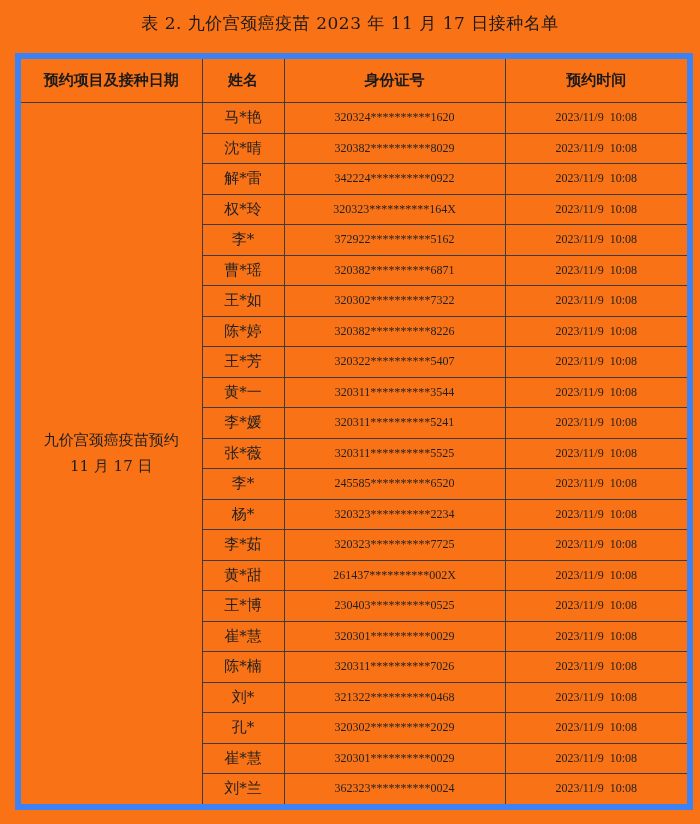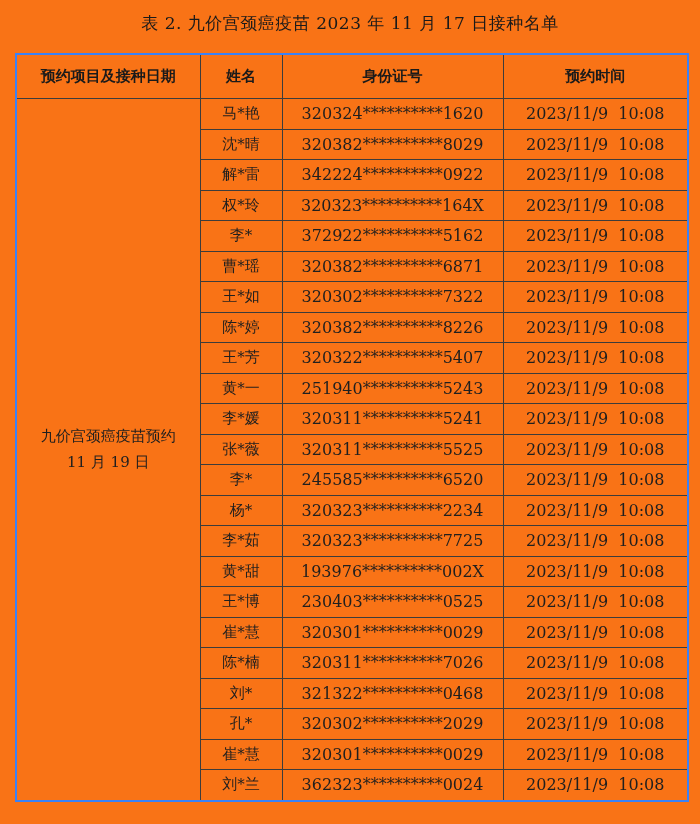--- a/index.html
+++ b/index.html
@@ -29,21 +29,21 @@
     letter-spacing: 0.5px;
     color: #1a1a1a;
   }
   table.roster {
     position: absolute;
     left: 15px;
     top: 53px;
     width: 672px;
     border-collapse: collapse;
     table-layout: fixed;
-    border: 2px solid #3b82f6;
+    border: 6px solid #3b82f6;
   }
   .roster col.c-project { width: 184px; }
   .roster col.c-name    { width: 82px;  }
   .roster col.c-id      { width: 221px; }
   .roster col.c-time    { width: 185px; }
   .roster th, .roster td {
     border: 1px solid #3c3c3c;
     text-align: center;
     vertical-align: middle;
     padding: 0;
@@ -54,22 +54,23 @@
     font-size: 15px;
     font-weight: bold;
     color: #1a1a1a;
   }
   .roster td {
     height: 29.5px;
     font-size: 15px;
   }
   .roster td.id-cell,
   .roster td.time-cell {
-    font-size: 16px;
+    font-size: 12px;
     white-space: pre;
+    font-family: Liberation Serif, serif;
   }
   .project-cell {
     font-size: 15px;
     line-height: 26px;
   }
 </style>
 </head>
 <body>
 
 <div class="page">
@@ -88,21 +89,21 @@
         <th>预约项目及接种日期</th>
         <th>姓名</th>
         <th>身份证号</th>
         <th>预约时间</th>
       </tr>
     </thead>
     <tbody>
       <tr>
         <td class="project-cell" rowspan="23">
           <div>九价宫颈癌疫苗预约</div>
-          <div>11 月 19 日</div>
+          <div>11 月 17 日</div>
         </td>
         <td>马*艳</td>
         <td class="id-cell">320324**********1620</td>
         <td class="time-cell">2023/11/9  10:08</td>
       </tr>
       <tr>
         <td>沈*晴</td>
         <td class="id-cell">320382**********8029</td>
         <td class="time-cell">2023/11/9  10:08</td>
       </tr>
@@ -136,21 +137,21 @@
         <td class="id-cell">320382**********8226</td>
         <td class="time-cell">2023/11/9  10:08</td>
       </tr>
       <tr>
         <td>王*芳</td>
         <td class="id-cell">320322**********5407</td>
         <td class="time-cell">2023/11/9  10:08</td>
       </tr>
       <tr>
         <td>黄*一</td>
-        <td class="id-cell">251940**********5243</td>
+        <td class="id-cell">320311**********3544</td>
         <td class="time-cell">2023/11/9  10:08</td>
       </tr>
       <tr>
         <td>李*媛</td>
         <td class="id-cell">320311**********5241</td>
         <td class="time-cell">2023/11/9  10:08</td>
       </tr>
       <tr>
         <td>张*薇</td>
         <td class="id-cell">320311**********5525</td>
@@ -166,21 +167,21 @@
         <td class="id-cell">320323**********2234</td>
         <td class="time-cell">2023/11/9  10:08</td>
       </tr>
       <tr>
         <td>李*茹</td>
         <td class="id-cell">320323**********7725</td>
         <td class="time-cell">2023/11/9  10:08</td>
       </tr>
       <tr>
         <td>黄*甜</td>
-        <td class="id-cell">193976**********002X</td>
+        <td class="id-cell">261437**********002X</td>
         <td class="time-cell">2023/11/9  10:08</td>
       </tr>
       <tr>
         <td>王*博</td>
         <td class="id-cell">230403**********0525</td>
         <td class="time-cell">2023/11/9  10:08</td>
       </tr>
       <tr>
         <td>崔*慧</td>
         <td class="id-cell">320301**********0029</td>

